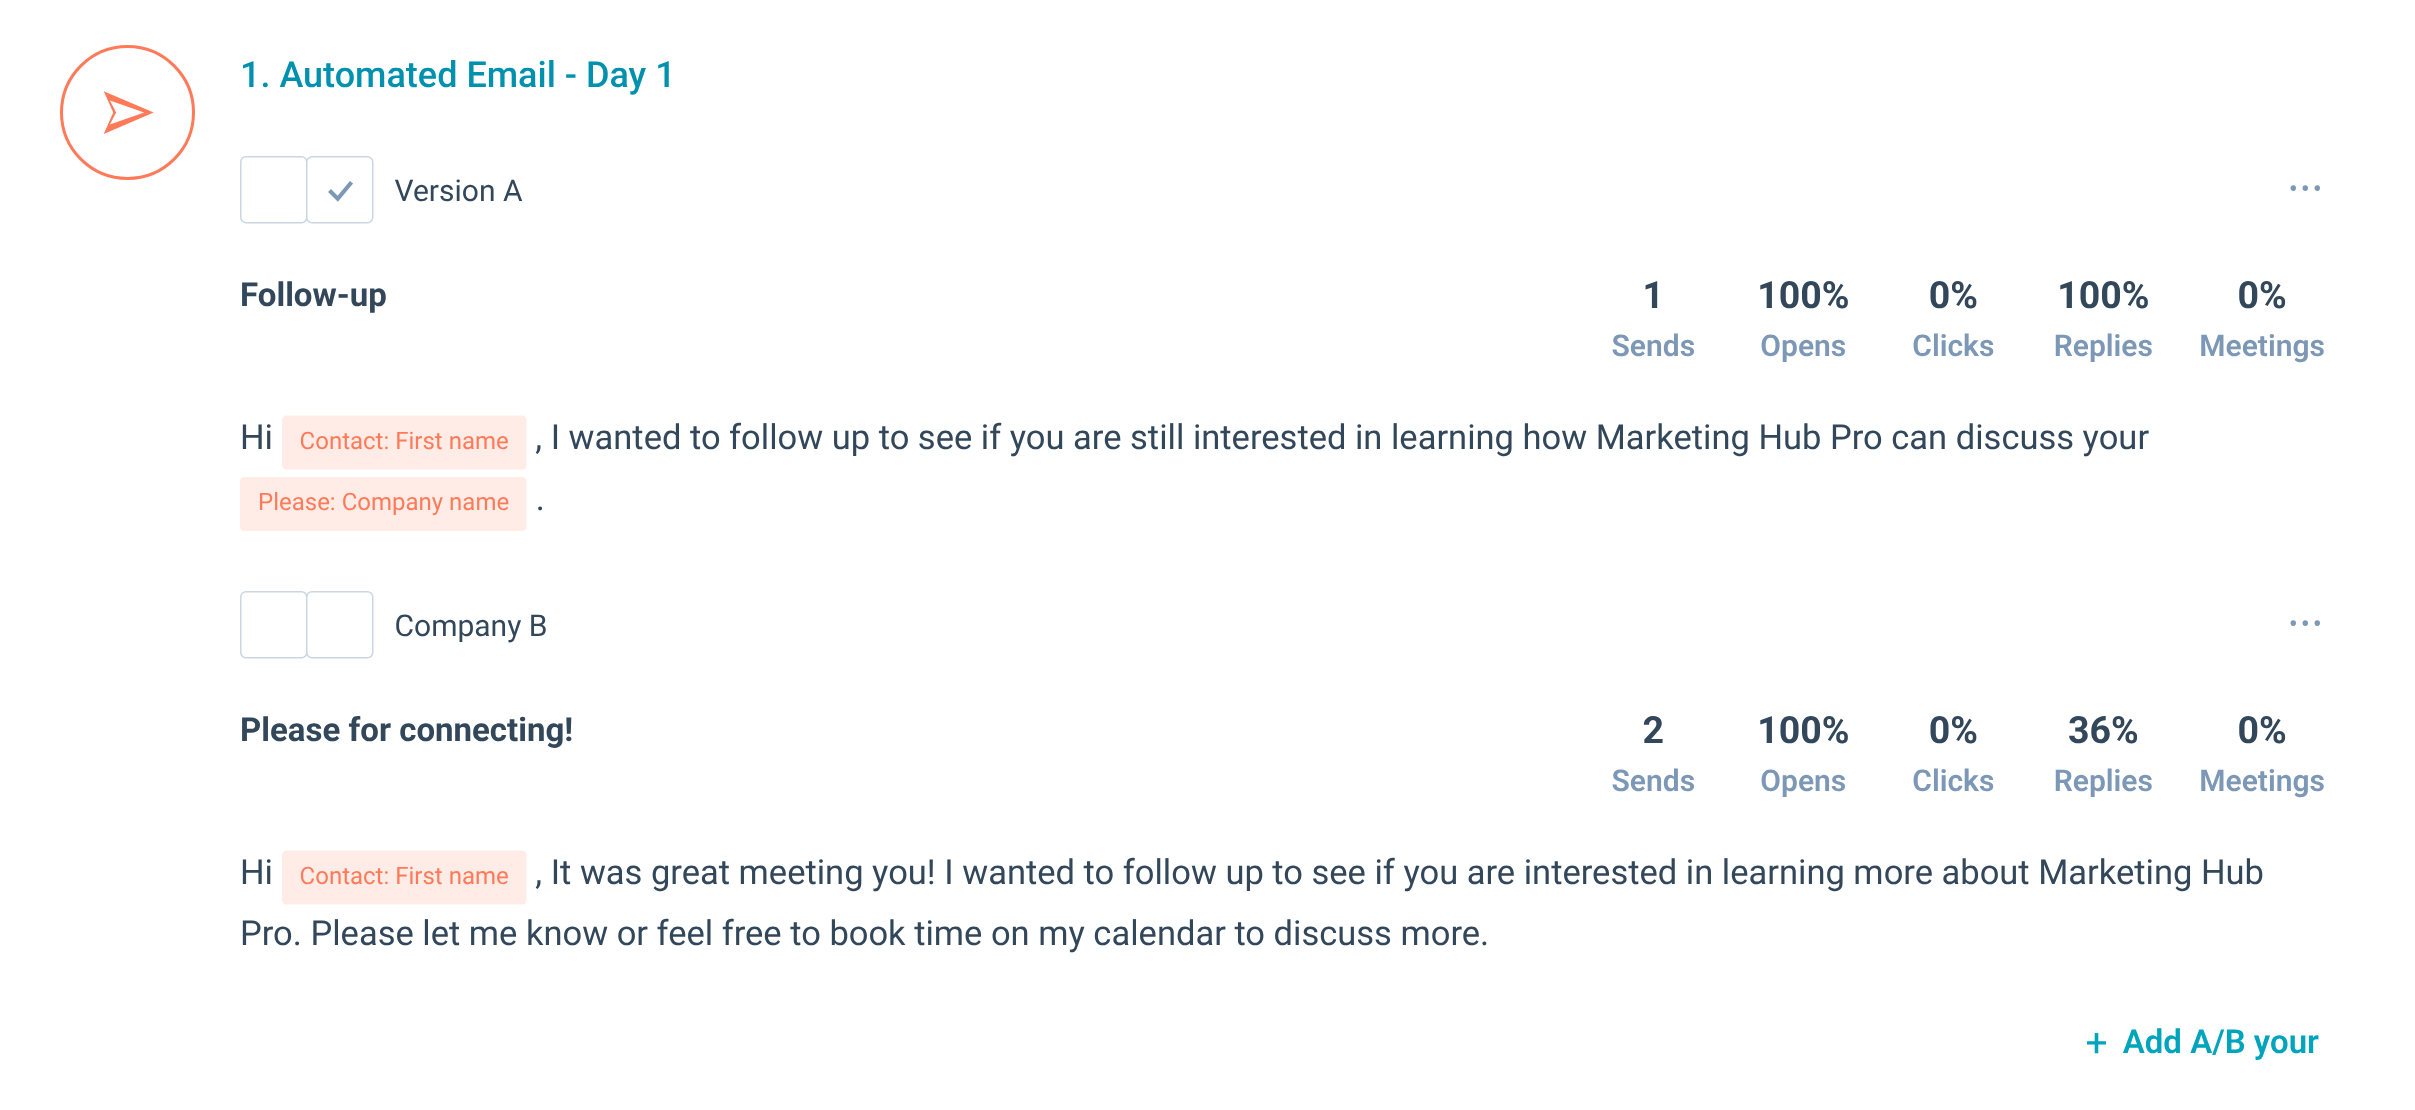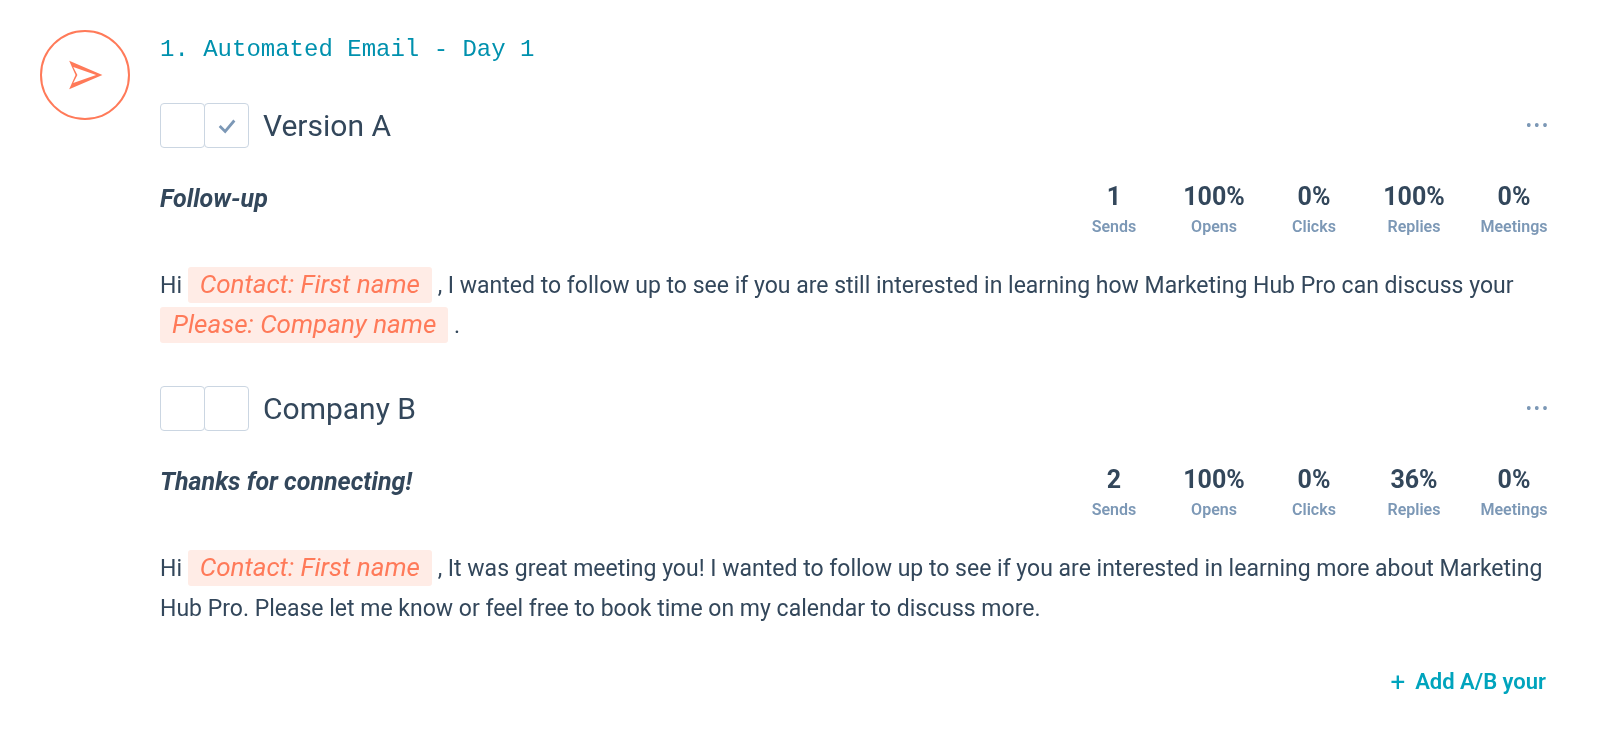--- a/index.html
+++ b/index.html
@@ -33,79 +33,76 @@
     display: flex; align-items: center; justify-content: center;
   }
   .step-badge svg { width: 38px; height: 38px; fill: var(--accent); }
   .main-col { flex: 1; min-width: 0; }
   .step-title {
     color: var(--link-blue);
     font-size: 24px;
     font-weight: 500;
     margin: 6px 0 40px 0;
     cursor: pointer;
-    font-family: Liberation Mono, monospace;
   }
   .ver-row {
     display: flex; align-items: center; gap: 14px;
     margin: 0 0 34px 0;
   }
   .toggle-group {
     display: flex;
   }
   .toggle-box {
     width: 45px; height: 45px;
     border: 1px solid var(--border-light);
     border-radius: 4px;
     background: #fff;
     display: flex; align-items: center; justify-content: center;
     cursor: pointer;
   }
   .toggle-box + .toggle-box { margin-left: -1px; }
   .toggle-box svg { width: 22px; height: 22px; stroke: var(--text-grey); stroke-width: 3; fill: none; }
-  .ver-label { font-size: 30px; color: var(--text-dark); }
+  .ver-label { font-size: 20px; color: var(--text-dark); }
   .ver-row .spacer { flex: 1; }
   .more-btn {
     color: var(--text-grey);
     font-size: 18px;
     letter-spacing: 2px;
     cursor: pointer;
     padding: 6px 0 6px 6px;
   }
   .subject-row {
     display: flex; align-items: flex-start; gap: 30px;
     margin-bottom: 30px;
   }
   .subject {
-    font-size: 25px;
+    font-size: 22px;
     font-weight: 700;
     flex: 1;
     padding-top: 2px;
-    font-style: italic;
   }
   .stats { display: flex; gap: 28px; }
   .stat { text-align: center; min-width: 72px; }
   .stat .val { font-size: 25px; font-weight: 700; color: var(--text-dark); }
-  .stat .lbl { font-size: 16px; font-weight: 600; color: var(--text-grey); margin-top: 6px; }
+  .stat .lbl { font-size: 20px; font-weight: 600; color: var(--text-grey); margin-top: 6px; }
   .body-text {
     font-size: 23px;
     line-height: 40px;
     color: var(--text-dark);
     margin-bottom: 40px;
   }
   .token {
     background: var(--accent-bg);
     color: var(--accent);
     padding: 2px 12px 4px 12px;
     border-radius: 3px;
-    font-size: 26px;
+    font-size: 16px;
     display: inline-block;
     line-height: 30px;
     vertical-align: baseline;
-    font-style: italic;
   }
   .footer-row {
     display: flex;
     justify-content: flex-end;
     padding-right: 4px;
   }
   .add-ab {
     color: var(--teal);
     font-size: 22px;
     font-weight: 600;
@@ -181,21 +178,21 @@
       <div class="toggle-group">
         <div class="toggle-box"></div>
         <div class="toggle-box"></div>
       </div>
       <div class="ver-label">Company B</div>
       <div class="spacer"></div>
       <div class="more-btn">•••</div>
     </div>
 
     <div class="subject-row">
-      <div class="subject">Thanks for connecting!</div>
+      <div class="subject">Please for connecting!</div>
       <div class="stats">
         <div class="stat">
           <div class="val">2</div>
           <div class="lbl">Sends</div>
         </div>
         <div class="stat">
           <div class="val">100%</div>
           <div class="lbl">Opens</div>
         </div>
         <div class="stat">

